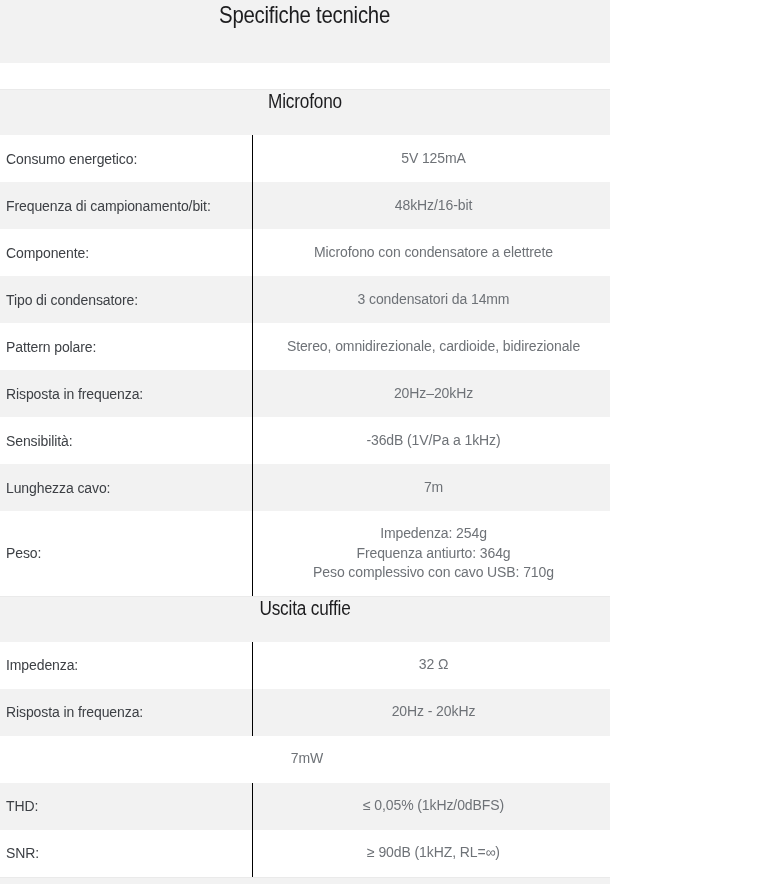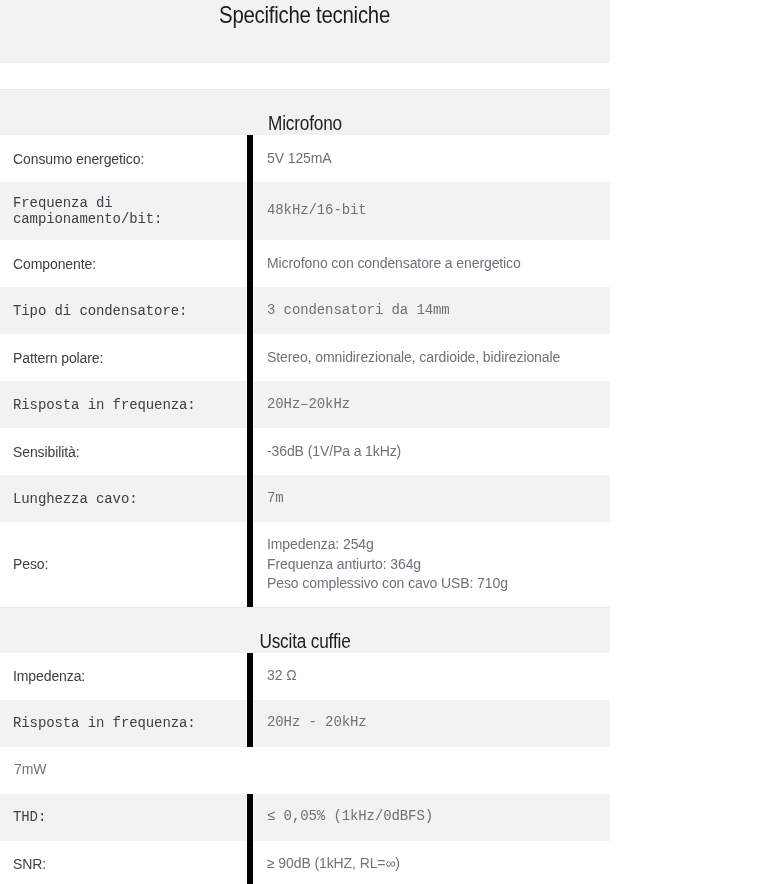--- a/index.html
+++ b/index.html
@@ -30,66 +30,67 @@
     line-height: 28px;
   }
   .gap { height: 26px; background: #ffffff; }
 
   
   .section-header {
     height: 46px;
     background: #f2f2f2;
     border-top: 1px solid #eaeaea;
     display: flex;
-    align-items: flex-end;
+    align-items: flex-start;
     justify-content: center;
   }
   .section-title {
     font-size: 20px;
     font-weight: 400;
     color: #1d1d1f;
     display: inline-block;
     transform: scaleX(0.86);
     transform-origin: 50% 50%;
     letter-spacing: -0.2px;
   }
 
   
   .spec-row {
     display: flex;
     min-height: 47px;
     background: #ffffff;
     align-items: stretch;
   }
-  .spec-row.alt { background: #f2f2f2; font-family: Liberation Mono, monospace; }
+  .spec-row.alt { background: #f2f2f2; }
   .spec-label-cell {
     width: 253px;
     flex: 0 0 253px;
-    border-right: 6px solid #000000;
+    border-right: 1px solid #000000;
     display: flex;
     align-items: center;
-    padding: 13px 10px 13px 13px;
+    padding: 13px 10px 13px 6px;
   }
   .spec-label {
     font-size: 14px;
     color: #3d4045;
     letter-spacing: -0.1px;
   }
   .spec-value-cell {
     flex: 1 1 auto;
     display: flex;
     flex-direction: column;
     justify-content: center;
     padding: 13px 10px 13px 14px;
   }
   .spec-value {
     font-size: 14px;
     color: #6e7277;
     line-height: 19.5px;
     letter-spacing: -0.1px;
+    text-align: center;
   }
 
   
   .bottom-strip {
     height: 7px;
     background: #f2f2f2;
     border-top: 1px solid #eaeaea;
   }
 </style>
 </head>
@@ -121,21 +122,21 @@
         </div>
         <div class="spec-value-cell">
           <div class="spec-value">48kHz/16-bit</div>
         </div>
       </div>
       <div class="spec-row">
         <div class="spec-label-cell">
           <span class="spec-label">Componente:</span>
         </div>
         <div class="spec-value-cell">
-          <div class="spec-value">Microfono con condensatore a energetico</div>
+          <div class="spec-value">Microfono con condensatore a elettrete</div>
         </div>
       </div>
       <div class="spec-row alt">
         <div class="spec-label-cell">
           <span class="spec-label">Tipo di condensatore:</span>
         </div>
         <div class="spec-value-cell">
           <div class="spec-value">3 condensatori da 14mm</div>
         </div>
       </div>

